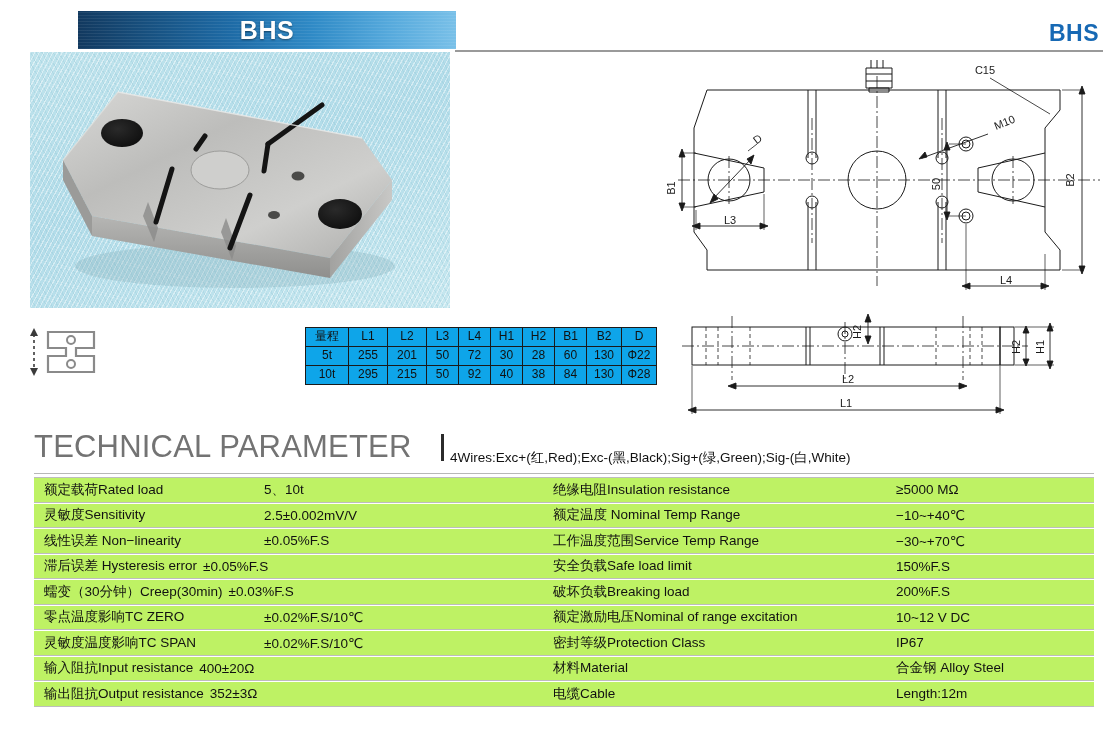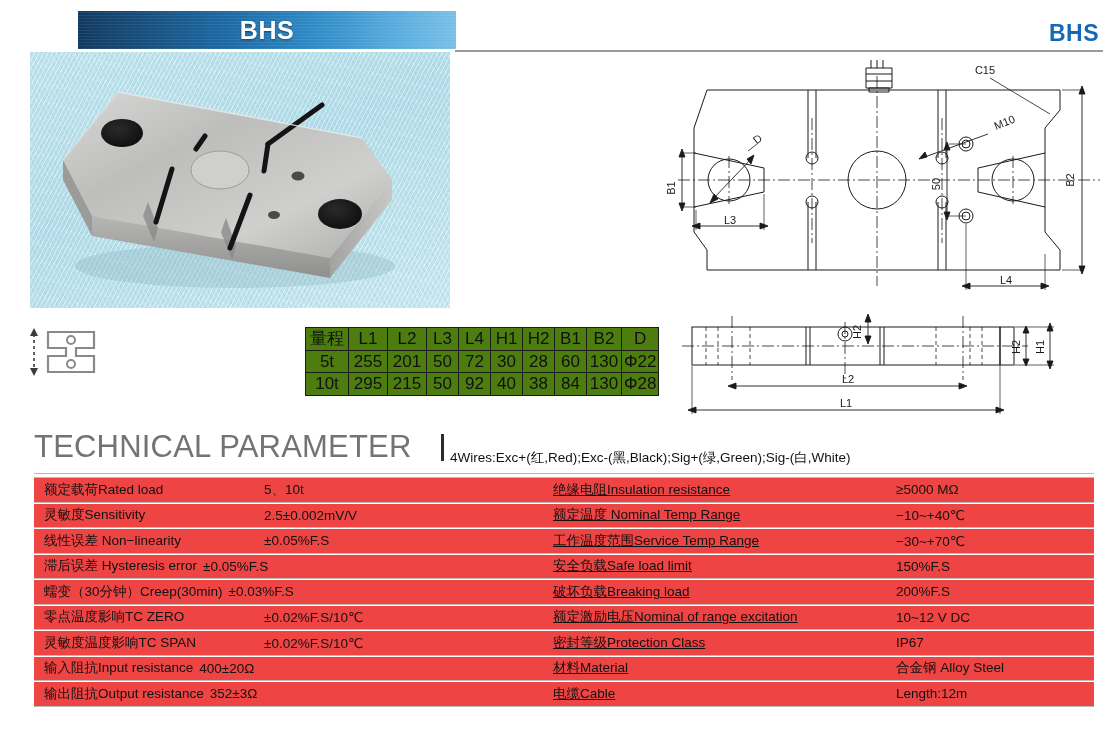--- a/index.html
+++ b/index.html
@@ -51,22 +51,22 @@
   }
   .photo svg{display:block;}
 
   
   .section-icon{position:absolute;left:22px;top:316px;width:82px;height:80px;}
 
   
   .dim-table{
     position:absolute;left:305px;top:327px;
     border-collapse:collapse;
-    font-size:17px;
-    background:#4d7c0f;
+    font-size:12px;
+    background:#0ea5e9;
   }
   .dim-table th,.dim-table td{
     border:1px solid #1a1a1a;
     text-align:center;
     padding:1px 2px;
     height:16px;
     font-weight:normal;
     color:#111;
     line-height:1.15;
   }
@@ -101,28 +101,28 @@
   }
 
   
   .spec{
     position:absolute;top:477px;
     background:#dcdcdc;
     font-size:13.5px;
     color:#111;
   }
   .spec-left{left:34px;width:497px;}
-  .spec-right{left:531px;width:563px;text-decoration:underline;}
+  .spec-right{left:531px;width:563px;}
   .spec-row{
     position:relative;
     height:25.5px;
     display:flex;align-items:center;
     border-top:1px solid #ffffff;
     border-bottom:1px solid #bdbdbd;
-    background:#ef4444;
+    background:#bef264;
     box-sizing:border-box;
   }
   .spec-row:first-child{border-top:1px solid #bdbdbd;}
   .spec-name{padding-left:10px;white-space:nowrap;}
   .spec-val{white-space:nowrap;}
   .spec-left .spec-val{position:absolute;left:230px;}
   .spec-left .spec-val.inline{position:static;padding-left:6px;}
   .spec-right .spec-val{position:absolute;left:365px;}
   .spec-right .spec-name{padding-left:22px;}
 </style>

